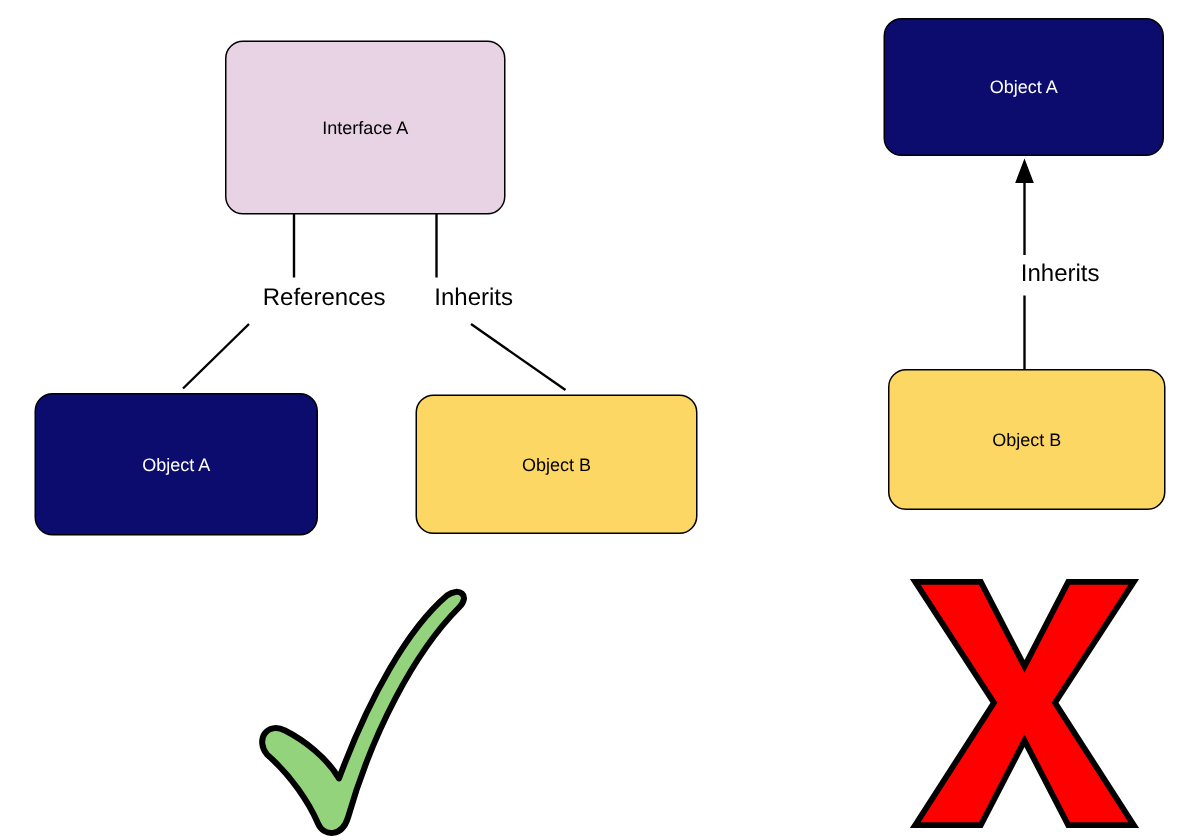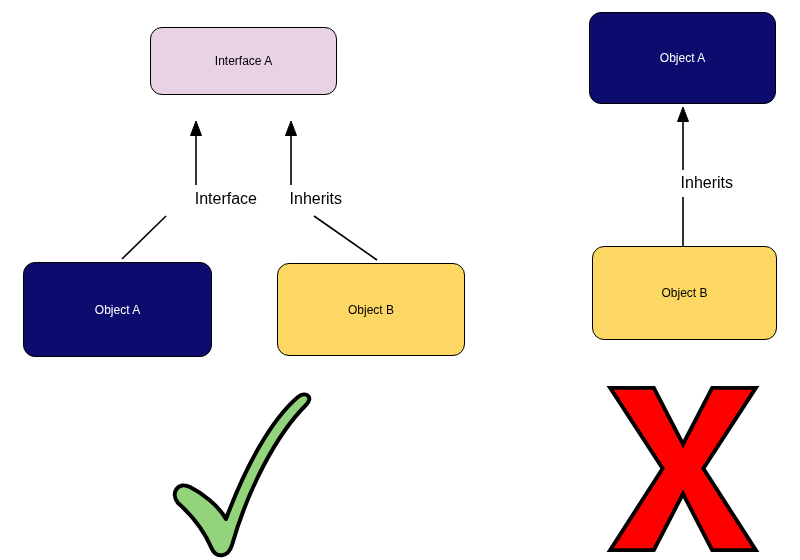--- a/index.html
+++ b/index.html
@@ -72,41 +72,41 @@
 
     <line x1="291" y1="185" x2="291" y2="135"></line>
     <polygon points="291,121 285.5,135.5 296.5,135.5"></polygon>
     <line x1="314" y1="216" x2="377" y2="260"></line>
 
     <line x1="683" y1="170" x2="683" y2="122"></line>
     <polygon points="683,107 677.5,121.5 688.5,121.5"></polygon>
     <line x1="683" y1="197" x2="683" y2="246"></line>
   </svg>
 
-  <div class="node" style="left: 150px; top: 27px; width: 187px; height: 68px; background-color: rgb(231, 211, 228);">
+  <div class="node" style="left: 150px; top: 27px; width: 187px; height: 116px; background-color: rgb(231, 211, 228);">
     <span style="color: rgb(0, 0, 0);">Interface A</span>
   </div>
 
   <div class="node" style="left: 23px; top: 262px; width: 189px; height: 95px; background-color: rgb(12, 12, 110);">
     <span style="color: rgb(255, 255, 255);">Object A</span>
   </div>
 
   <div class="node" style="left: 277px; top: 263px; width: 188px; height: 93px; background-color: rgb(253, 215, 99);">
     <span style="color: rgb(0, 0, 0);">Object B</span>
   </div>
 
   <div class="node" style="left: 589px; top: 12px; width: 187px; height: 92px; background-color: rgb(12, 12, 110);">
     <span style="color: rgb(255, 255, 255);">Object A</span>
   </div>
 
   <div class="node" style="left: 592px; top: 246px; width: 185px; height: 94px; background-color: rgb(253, 215, 99);">
     <span style="color: rgb(0, 0, 0);">Object B</span>
   </div>
 
-  <div class="edge-label" style="left:137px; top:189px; width:120px;">Interface</div>
+  <div class="edge-label" style="left:137px; top:189px; width:120px;">References</div>
 
   <div class="edge-label" style="left:242px; top:189px; width:100px;">Inherits</div>
 
   <div class="edge-label" style="left:633px; top:173px; width:100px;">Inherits</div>
 
   <svg class="verdict" style="left:168px; top:391px;" width="152" height="170" viewBox="0 0 152 170">
     <path d="M 22,96 C 10,90 2,102 10,112 C 26,126 38,144 44,158 C 48,167 60,167 64,154 C 80,98 108,44 138,14 C 146,6 138,0 130,6 C 104,28 78,74 58,128 C 50,114 34,102 22,96 Z" stroke-width="4" stroke-linejoin="round" fill="#92d37c"></path>
   </svg>
 
   <svg class="verdict" style="left:607px; top:385px;" width="152" height="168" viewBox="0 0 156 173">

